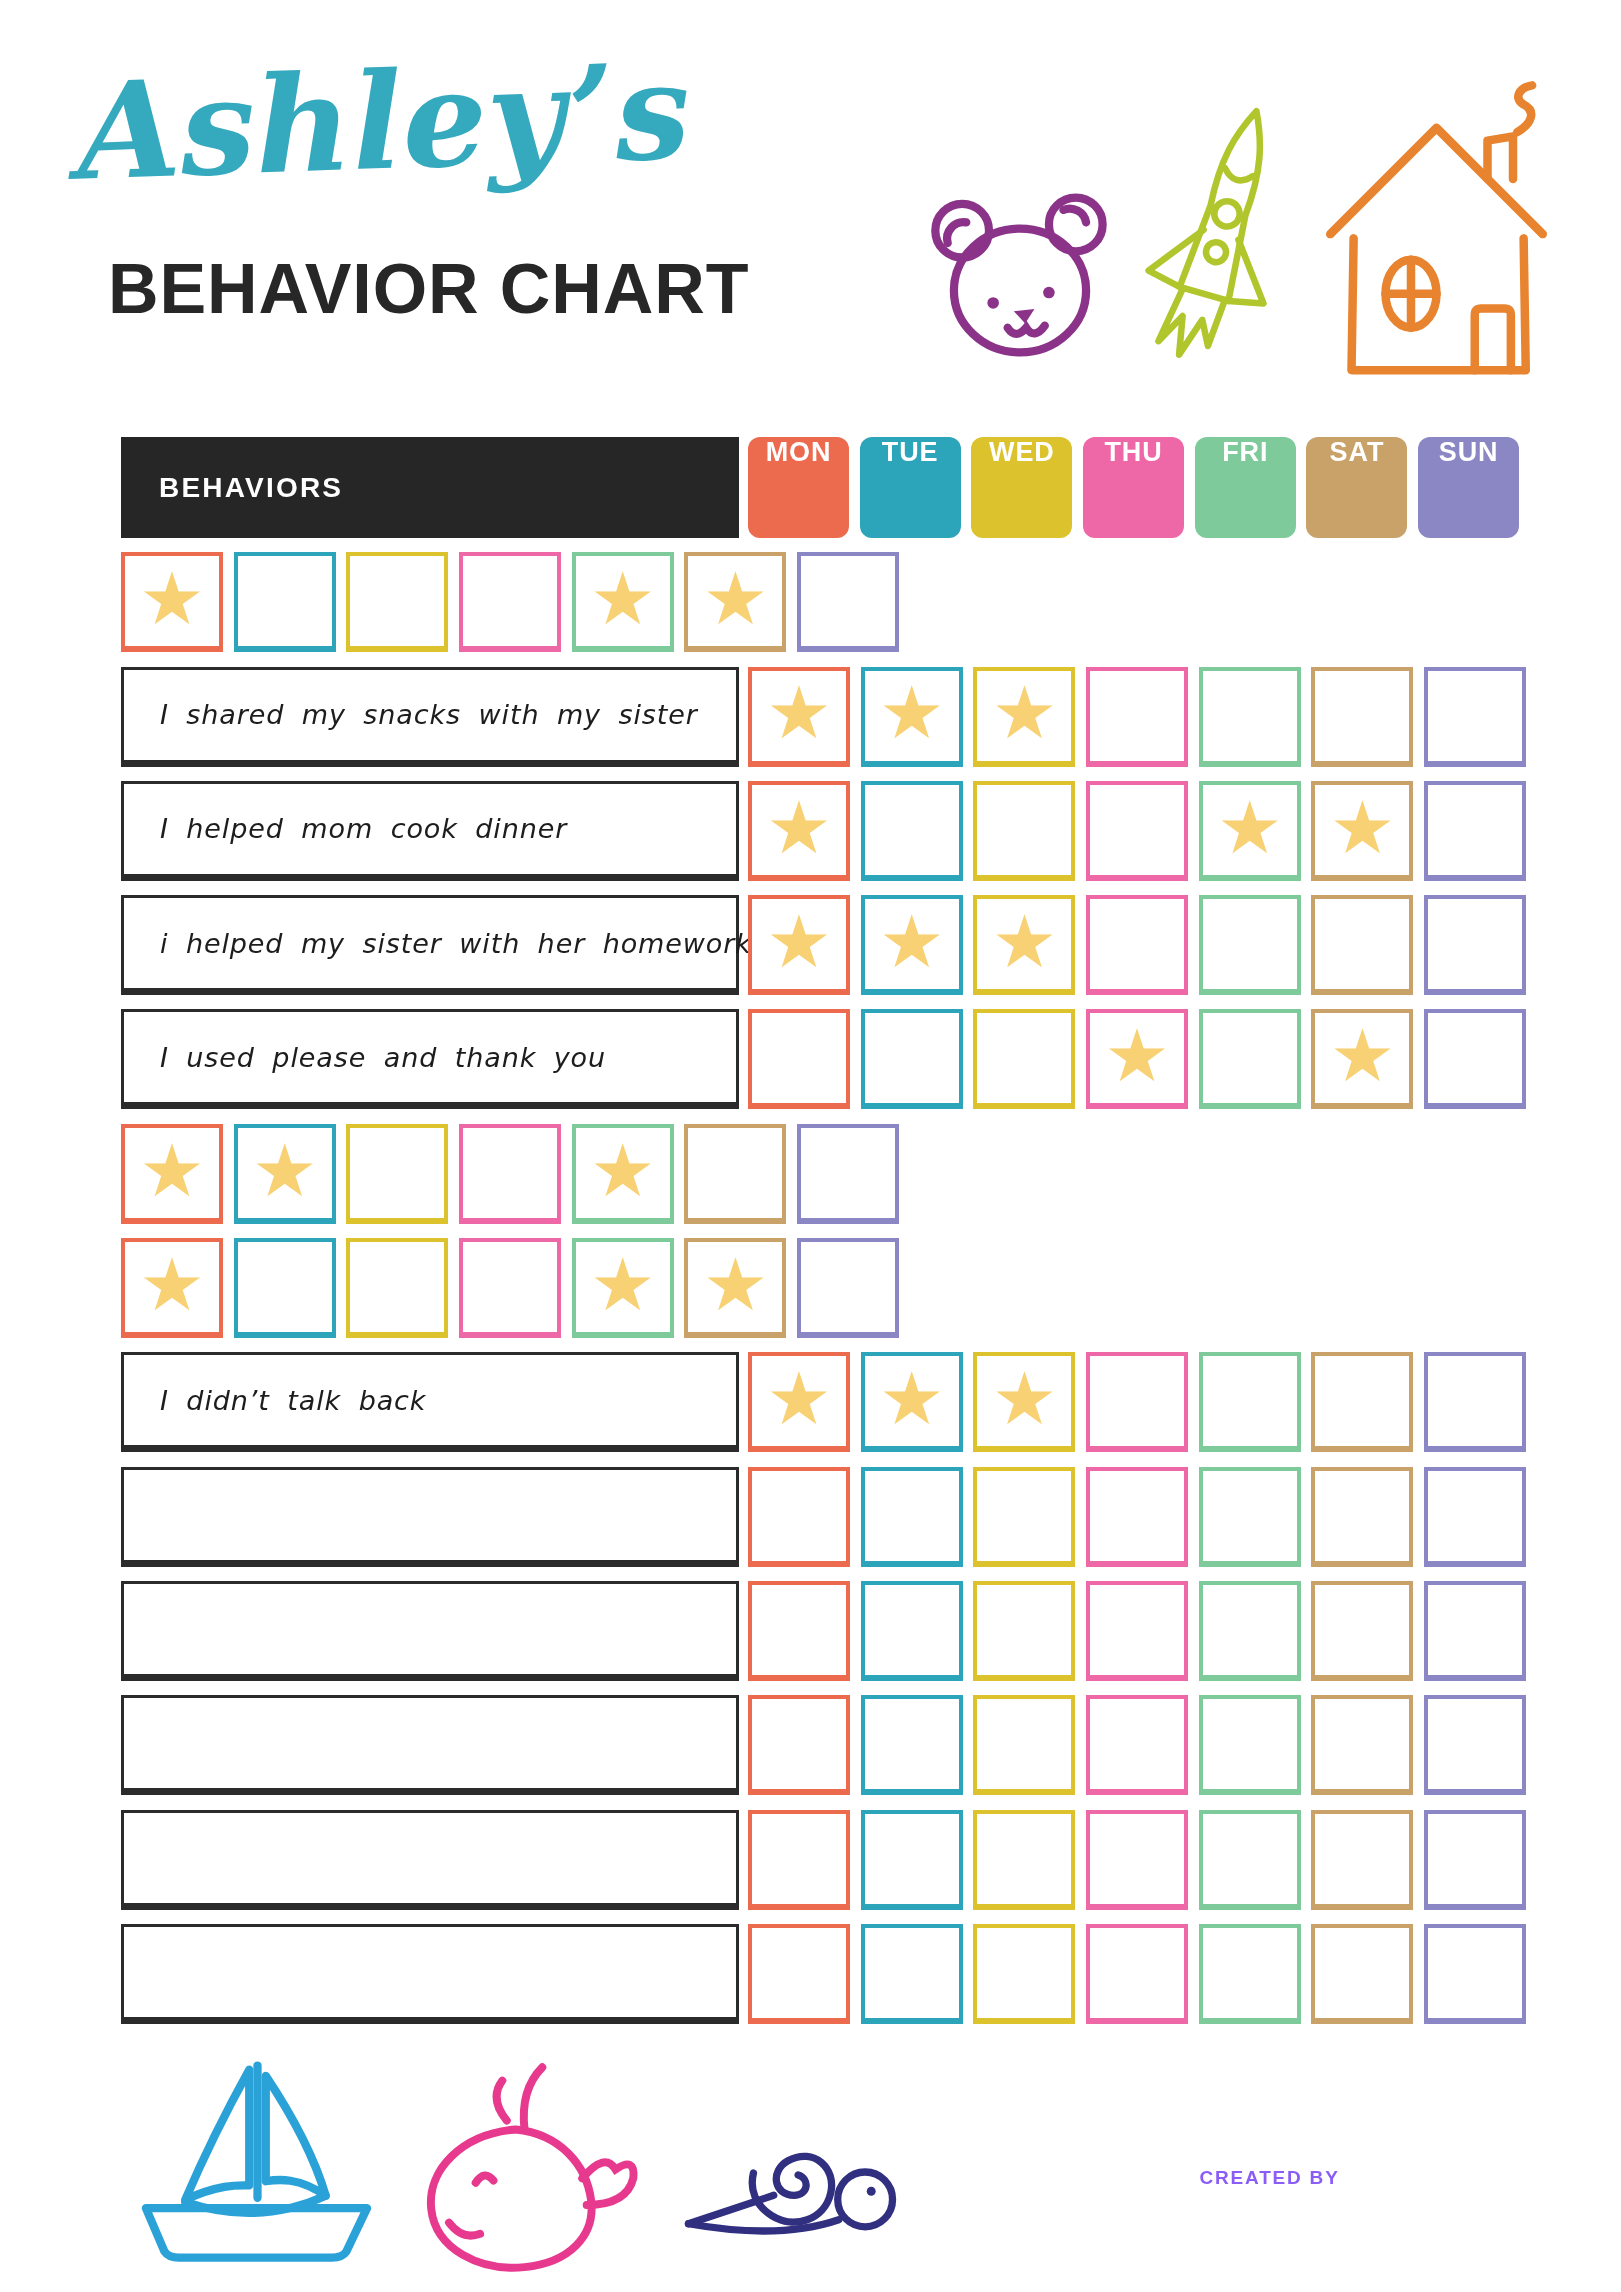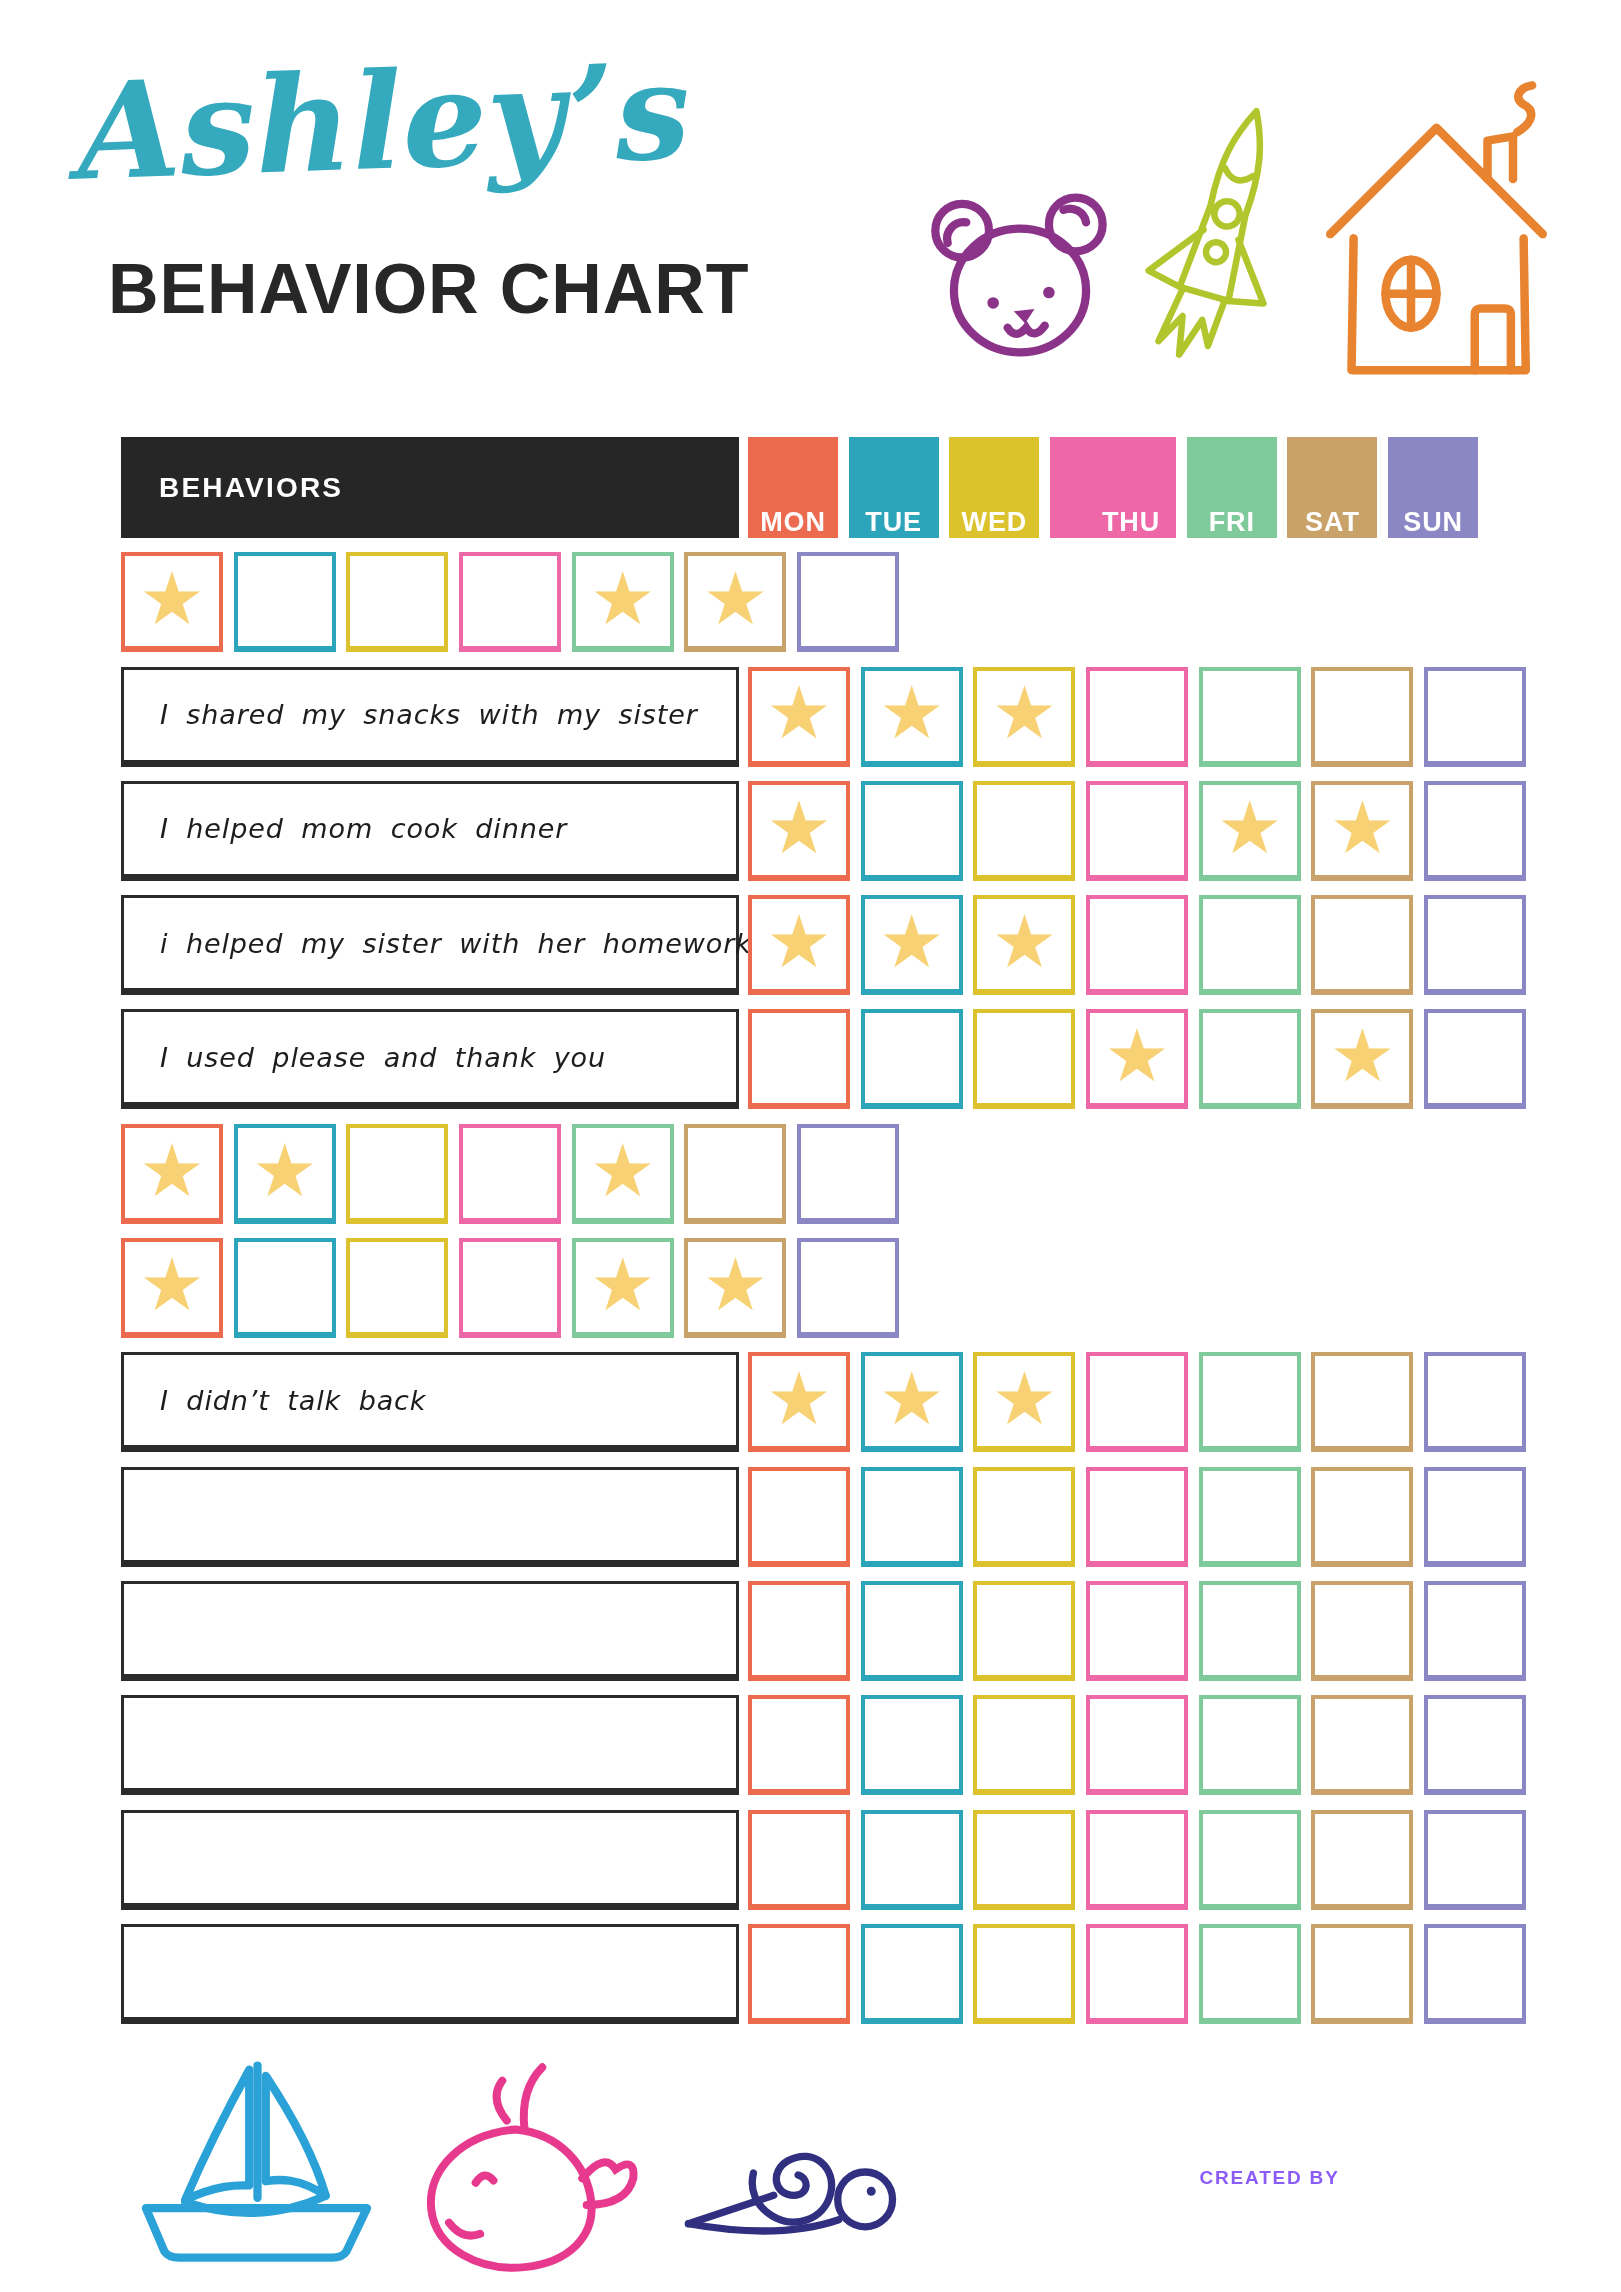--- a/index.html
+++ b/index.html
@@ -55,28 +55,29 @@
     color: var(--table_header_text);
     display: flex;
     align-items: center;
     padding-left: 38px;
     font-size: 28px;
     font-weight: 700;
     letter-spacing: 2.2px;
   }
   .day-headers { display: flex; gap: 10.7px; flex: 1; }
   .day-header {
-    width: 90px;
+    width: 101px;
     display: flex;
-    align-items: flex-end;
+    align-items: flex-start;
     justify-content: center;
     color: #ffffff;
     font-size: 27px;
     font-weight: 600;
     letter-spacing: 0.9px;
+    border-radius: 12px;
   }
 
   .row { display: flex; height: 100px; margin-bottom: 14.3px; }
   .behavior-box {
     width: 618px;
     margin-right: 9px;
     box-sizing: border-box;
     border: 3.6px solid var(--row_border);
     border-bottom-width: 7.2px;
     background: #ffffff;
@@ -189,21 +190,21 @@
       <div class="day-headers">
           <div class="day-header" style="background: rgb(236, 107, 78);">
             <span>MON</span>
           </div>
           <div class="day-header" style="background: rgb(44, 165, 187);">
             <span>TUE</span>
           </div>
           <div class="day-header" style="background: rgb(220, 194, 45);">
             <span>WED</span>
           </div>
-          <div class="day-header" style="background: rgb(238, 103, 167); padding-left: 36px;">
+          <div class="day-header" style="background: rgb(238, 103, 167);">
             <span>THU</span>
           </div>
           <div class="day-header" style="background: rgb(127, 202, 155);">
             <span>FRI</span>
           </div>
           <div class="day-header" style="background: rgb(200, 162, 105);">
             <span>SAT</span>
           </div>
           <div class="day-header" style="background: rgb(139, 135, 196);">
             <span>SUN</span>

